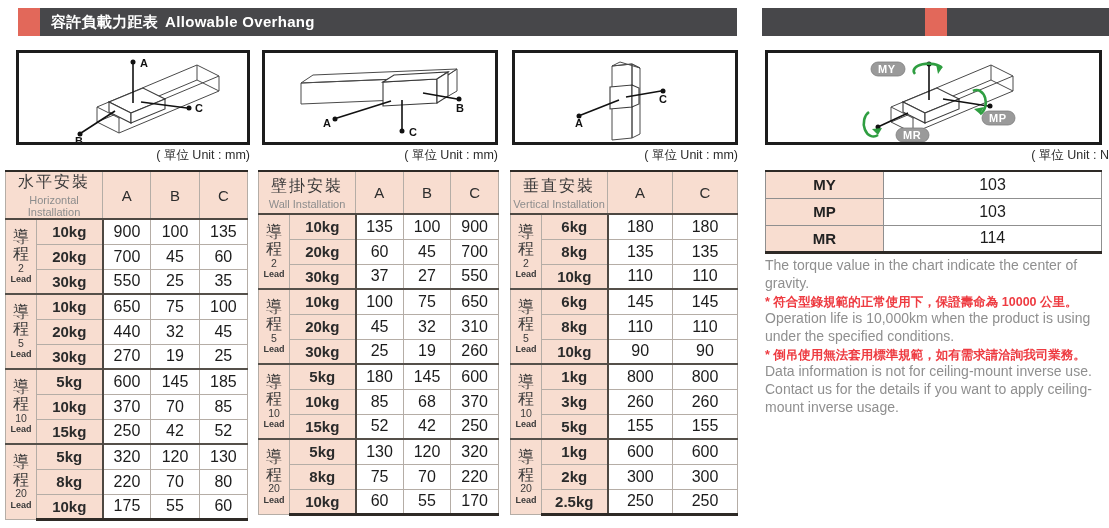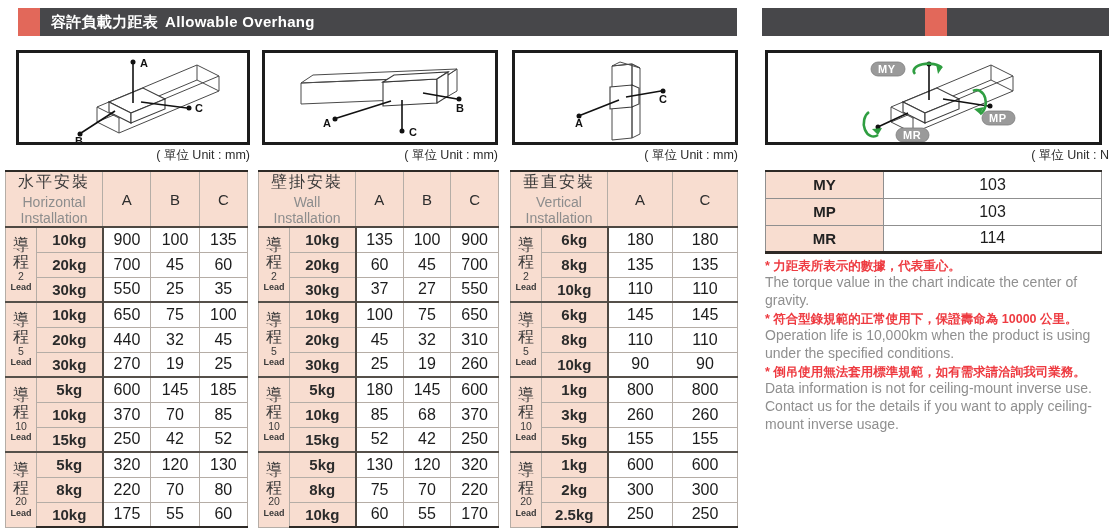--- a/index.html
+++ b/index.html
@@ -41,21 +41,21 @@
   #unit4 { left:790px; width:337px; }
 
   
   .install { position:absolute; top:170px; border-collapse:collapse; table-layout:fixed; }
   #t1 { left:5px;   width:243px; }
   #t2 { left:258px; width:241px; }
   #t3 { left:510px; width:228px; }
   .install th, .install td { border:1px solid #b5ada6; text-align:center; padding:0; vertical-align:middle; }
   .install thead th { background:#f8ddd0; border-top:2px solid #2e2a26; border-bottom:2px solid #4e4842; height:43px; }
   .t-title .t-zh { font-size:16px; font-weight:400; color:#3a3a3a; letter-spacing:2px; }
-  .t-title .t-en { font-size:14px; font-weight:400; color:#8d8d8d; margin-top:1px; letter-spacing:0; }
+  .t-title .t-en { font-size:11px; font-weight:400; color:#8d8d8d; margin-top:1px; letter-spacing:0; }
   .col-h { font-size:15px; font-weight:400; color:#2d2d2d; }
   .install tbody td { height:25px; }
   .lead-cell { background:#f8ddd0; }
   .lead-zh { font-size:16px; line-height:1.1; width:1em; margin:0 auto; color:#3a3a3a; word-break:break-all; }
   .lead-num { font-size:10.5px; color:#3a3a3a; line-height:1.1; }
   .lead-en { font-size:9px; font-weight:700; color:#3a3a3a; line-height:1.2; }
   .load-cell { background:#f8ddd0; font-weight:700; font-size:15px; color:#2b2b2b; border-right:2px solid #4e4842 !important; }
   .val-cell { background:#fff; font-size:16px; color:#1c1c1c; }
   .install tr.group-start td { border-top:2px solid #55504a; }
   .install tbody tr:last-child td { border-bottom:3px solid #2e2a26; }
@@ -533,21 +533,20 @@
       <td class="m-val">103</td>
     </tr>
     <tr>
       <td class="m-label">MR</td>
       <td class="m-val">114</td>
     </tr>
   </tbody>
     </table>
 
   <div class="notes">
-      <div class="note-zh">* 力距表所表示的數據，代表重心。</div>
       <div class="note-en">The torque value in the chart indicate the center of gravity.</div>
       <div class="note-zh">* 符合型錄規範的正常使用下，保證壽命為 10000 公里。</div>
       <div class="note-en">Operation life is 10,000km when the product is using under the specified conditions.</div>
       <div class="note-zh">* 倒吊使用無法套用標準規範，如有需求請洽詢我司業務。</div>
       <div class="note-en">Data information is not for ceiling-mount inverse use.</div>
       <div class="note-en">Contact us for the details if you want to apply ceiling-mount inverse usage.</div>
     </div>
 
 </div>
 

